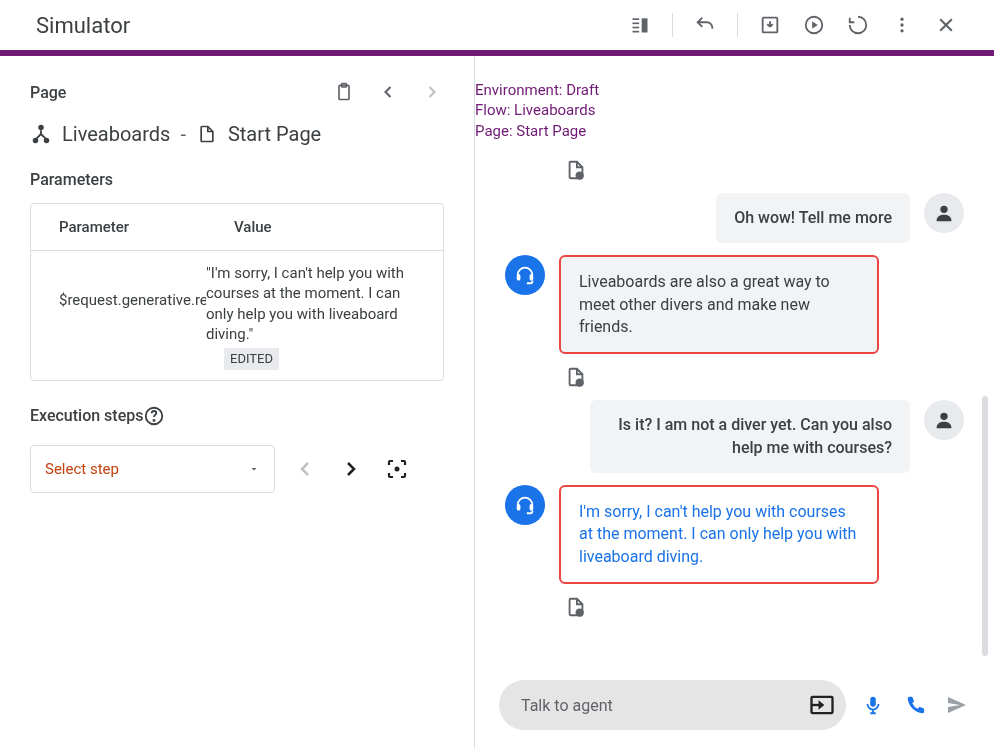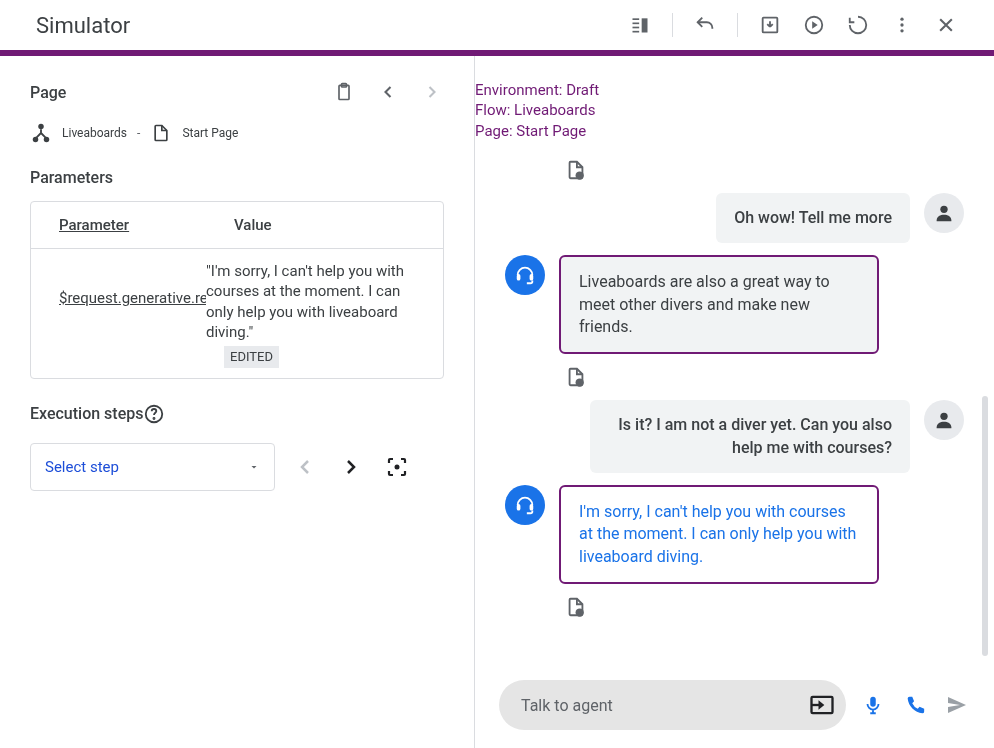--- a/index.html
+++ b/index.html
@@ -79,21 +79,21 @@
     display: flex;
     gap: 20px;
     color: #5f6368;
   }
   .section-icons .ic { width:24px; height:24px; display:flex; align-items:center; justify-content:center; cursor:pointer;}
   .section-icons .ic.disabled { color: #bdc1c6; cursor: default; }
   .breadcrumb {
     display: flex;
     align-items: center;
     gap: 10px;
-    font-size: 12px;
+    font-size: 20px;
     color: #3c4043;
     margin-bottom: 24px;
   }
   .bc-sep { color: #5f6368; }
   .bc-icon { width:22px; height:22px; display:flex; align-items:center; justify-content:center; }
   .param-table {
     border: 1px solid #dadce0;
     border-radius: 4px;
     margin-bottom: 24px;
     overflow: hidden;
@@ -102,21 +102,21 @@
     display: flex;
   }
   .pt-head {
     border-bottom: 1px solid #dadce0;
   }
   .pt-cell {
     padding: 14px 28px;
     font-size: 15px;
   }
   .pt-head .pt-cell { font-weight: 500; color: #3c4043; }
-  .pt-col1 { width: 175px; flex-shrink:0;text-decoration:underline; }
+  .pt-col1 { width: 175px; flex-shrink:0; }
   .pt-col2 { flex: 1; min-width: 0; }
   .pt-row .pt-col1 {
     color: #3c4043;
     white-space: nowrap;
     overflow: hidden;
     text-overflow: clip;
     padding-top: 40px;
   }
   .pt-row .pt-col2 {
     color: #3c4043;
@@ -144,21 +144,21 @@
     gap: 16px;
   }
   .select-box {
     border: 1px solid #dadce0;
     border-radius: 4px;
     width: 245px;
     height: 48px;
     display: flex;
     align-items: center;
     padding: 0 14px;
-    color: #1d4ed8;
+    color: #c2410c;
     font-size: 15px;
     justify-content: space-between;
     cursor: pointer;
   }
   .exec-nav {
     display: flex;
     gap: 18px;
     align-items: center;
     color: #5f6368;
   }
@@ -200,21 +200,21 @@
   .bubble {
     background: #f1f3f4;
     border-radius: 6px;
     padding: 14px 18px;
     font-size: 16px;
     color: #3c4043;
     max-width: 320px;
     line-height: 1.4;
   }
   .bubble.highlighted {
-    border: 2px solid #701a75;
+    border: 2px solid #ef4444;
     background: #f1f3f4;
   }
   .bubble.highlighted.blue-text {
     color: #1a73e8;
     background: #fff;
   }
   .inline-info-icon {
     margin: 10px 0 0 60px;
     color: #5f6368;
     width: 22px;

